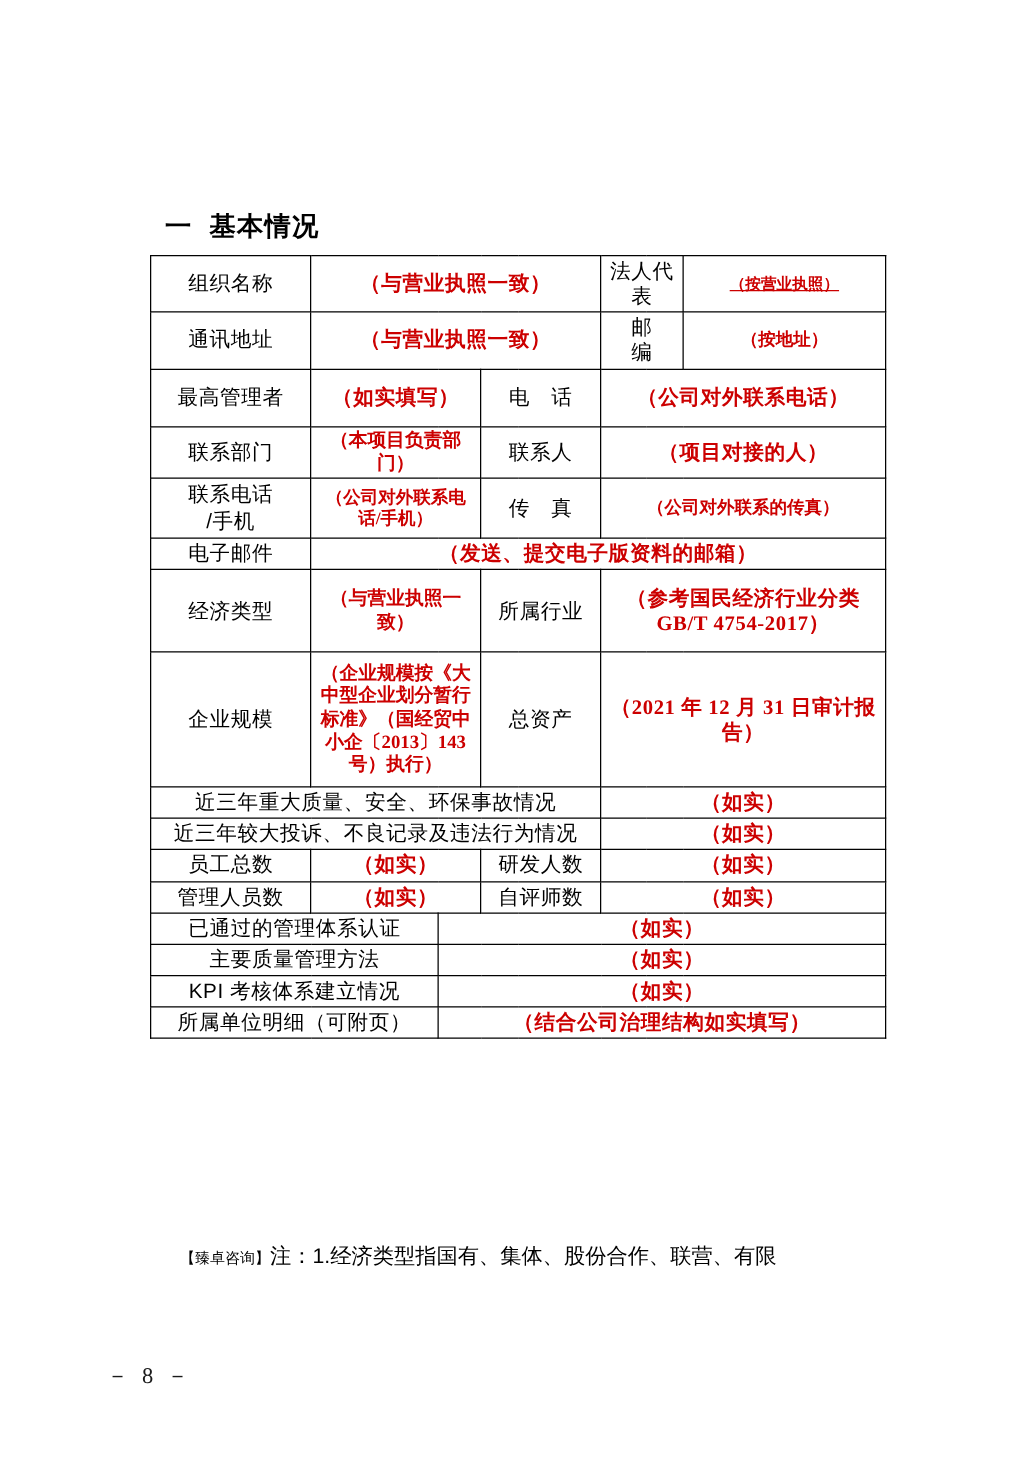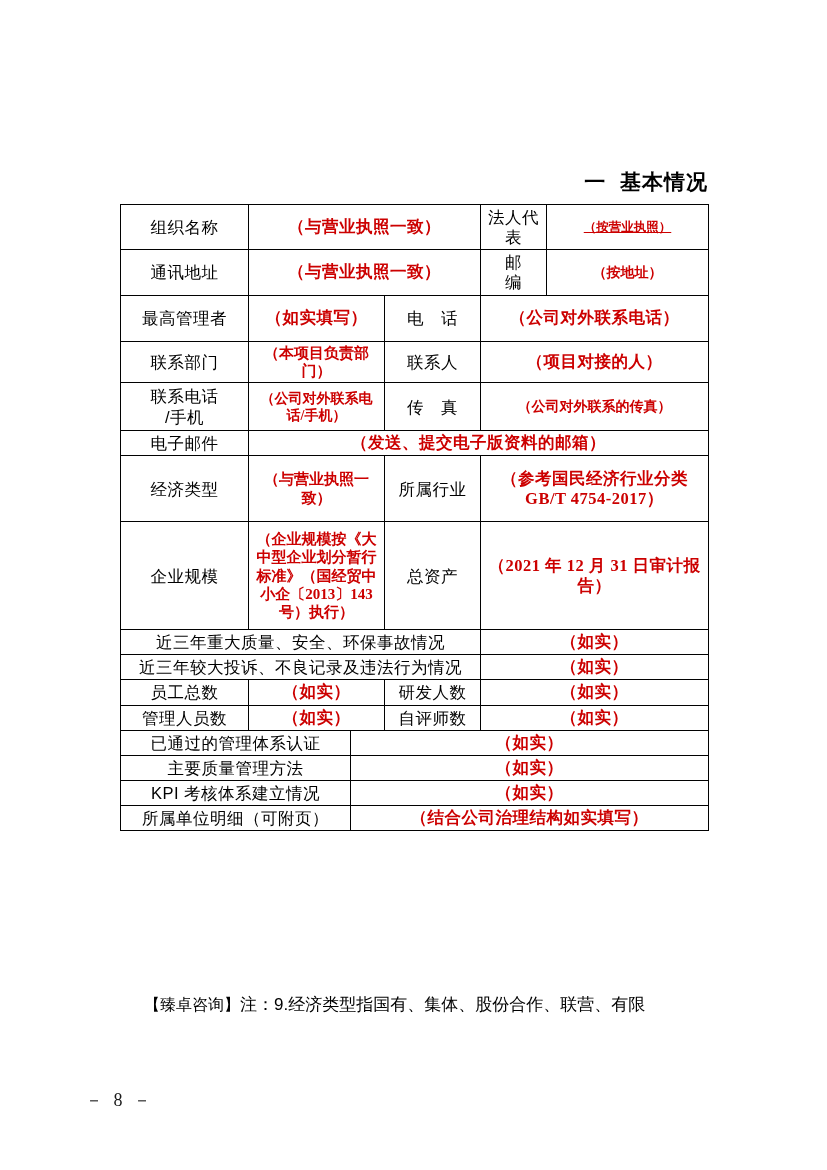--- a/index.html
+++ b/index.html
@@ -19,24 +19,24 @@
   .page {
     position: absolute;
     left: 0; top: 0;
     width: 827px;
     height: 1170px;
   }
 
   
   .doc-title {
     position: absolute;
-    left: 120px;
+    left: 132px;
     top: 168px;
     width: 588px;
-    text-align: right;
+    text-align: left;
     font-size: 21px;
     font-weight: bold;
     letter-spacing: 1px;
     line-height: 28px;
     white-space: pre;
   }
 
   
   .form-table {
     position: absolute;
@@ -107,21 +107,21 @@
     width: 600px;
     font-size: 17px;
     line-height: 26px;
     text-align: left;
     text-indent: 24px;
     color: #000000;
     white-space: nowrap;
   }
   .note .brand {
     font-family: "Liberation Serif", "DejaVu Serif", serif;
-    font-size: 16px;
+    font-size: 12px;
     text-align: center;
   }
 
   
   .page-number {
     position: absolute;
     left: 85px;
     top: 1088px;
     font-family: "Liberation Serif", "DejaVu Serif", serif;
     font-size: 18px;
@@ -247,17 +247,17 @@
     </tr>
 
     <tr>
       <td class="lbl" colspan="2">所属单位明细（可附页）</td>
       <td class="val" colspan="6">（结合公司治理结构如实填写）</td>
     </tr>
 
   </tbody>
     </table>
 
-  <div class="note"><span class="brand">【臻卓咨询】</span><span>注：9.经济类型指国有、集体、股份合作、联营、有限</span></div>
+  <div class="note"><span class="brand">【臻卓咨询】</span><span>注：1.经济类型指国有、集体、股份合作、联营、有限</span></div>
 
   <div class="page-number">－ 8 －</div>
 
 </div>
 
 </body></html>

